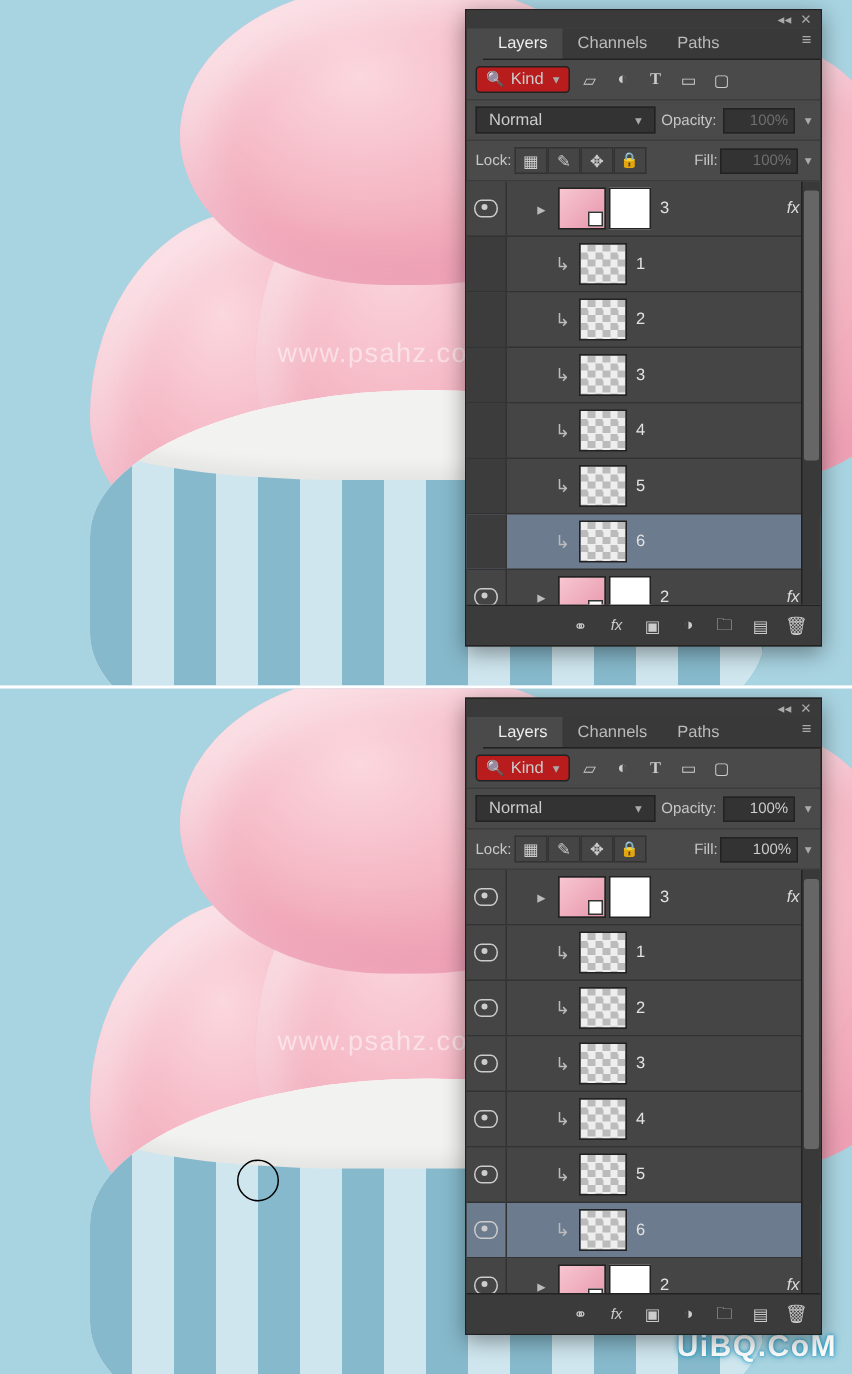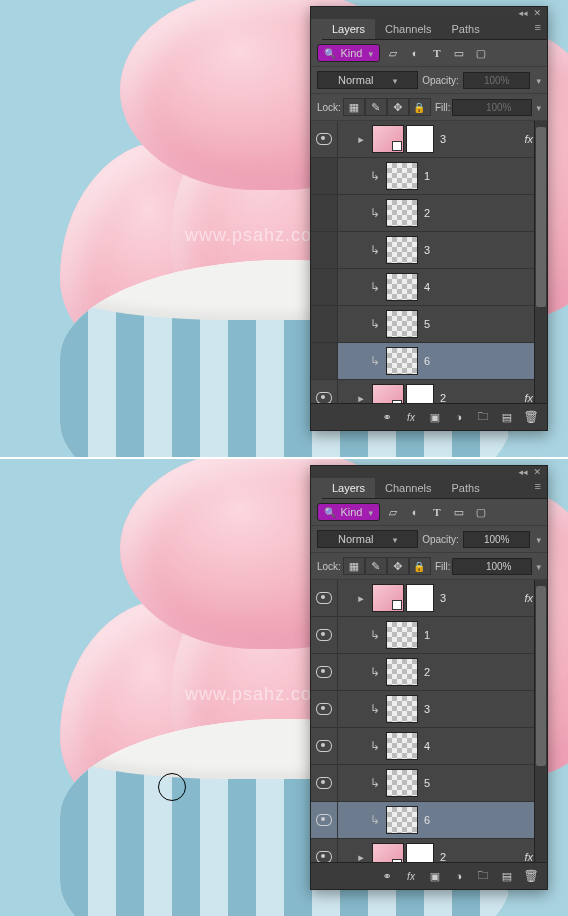--- a/index.html
+++ b/index.html
@@ -115,40 +115,40 @@
   .panel-menu {
     margin-left:auto; padding:2px 6px; color:#aaa;
   }
 
   .row {
     display:flex; align-items:center;
     padding:4px 6px; gap:4px;
     border-bottom:1px solid #3c3c3c;
   }
   .filter-box {
-    background:#a21caf; border:1px solid #222;
+    background:#b91c1c; border:1px solid #222;
     padding:2px 6px;
     display:flex; align-items:center; gap:4px;
     border-radius:3px;
   }
   .chev::after { content:"▾"; font-size:9px; color:#aaa; margin-left:2px; }
   .icon-btn {
     width:18px; height:16px;
     display:inline-flex; align-items:center; justify-content:center;
     color:#ccc; font-size:11px;
   }
 
   .blend-select {
     background:#333; border:1px solid #222;
-    padding:2px 20px; width:110px;
+    padding:2px 8px; width:110px;
     display:flex; justify-content:space-between;align-items:center;
   }
   .pct-box {
     width:42px; background:#333; border:1px solid #222;
-    text-align:right; padding:2px 20px; font-size:10px;
+    text-align:right; padding:2px 4px; font-size:10px;
   }
   .pct-box.disabled { color:#6f6f6f; }
 
   .label { color:#c8c8c8; font-size:10px; }
 
   .lock-row { gap:2px; }
   .lock-icons { display:flex; gap:0; }
   .lock-icons .icon-btn { width:20px; border:1px solid #333; background:#454545; }
 
   
@@ -461,20 +461,21 @@
     <div class="swirl" style="left:120px; top:120px; width:230px; height:260px;"></div>
     <div class="swirl" style="left:260px; top:90px;  width:230px; height:280px;"></div>
     <div class="swirl" style="left:360px; top:60px;  width:210px; height:290px;"></div>
     <div class="swirl" style="left:70px;  top:20px;  width:300px; height:200px; border-radius:50%/55%;"></div>
   </div>
   <div class="cup"></div>
 
   <div class="cursor-circle"></div>
 
   <div class="watermark">www.psahz.com</div>
+  <div class="brand">UiBQ.CoM</div>
 
   <div class="panel">
     <div class="panel-top">
       <span>◂◂</span>
       <span>✕</span>
     </div>
     <div class="tabs">
       <div class="tab active">Layers</div>
       <div class="tab">Channels</div>
       <div class="tab">Paths</div>

